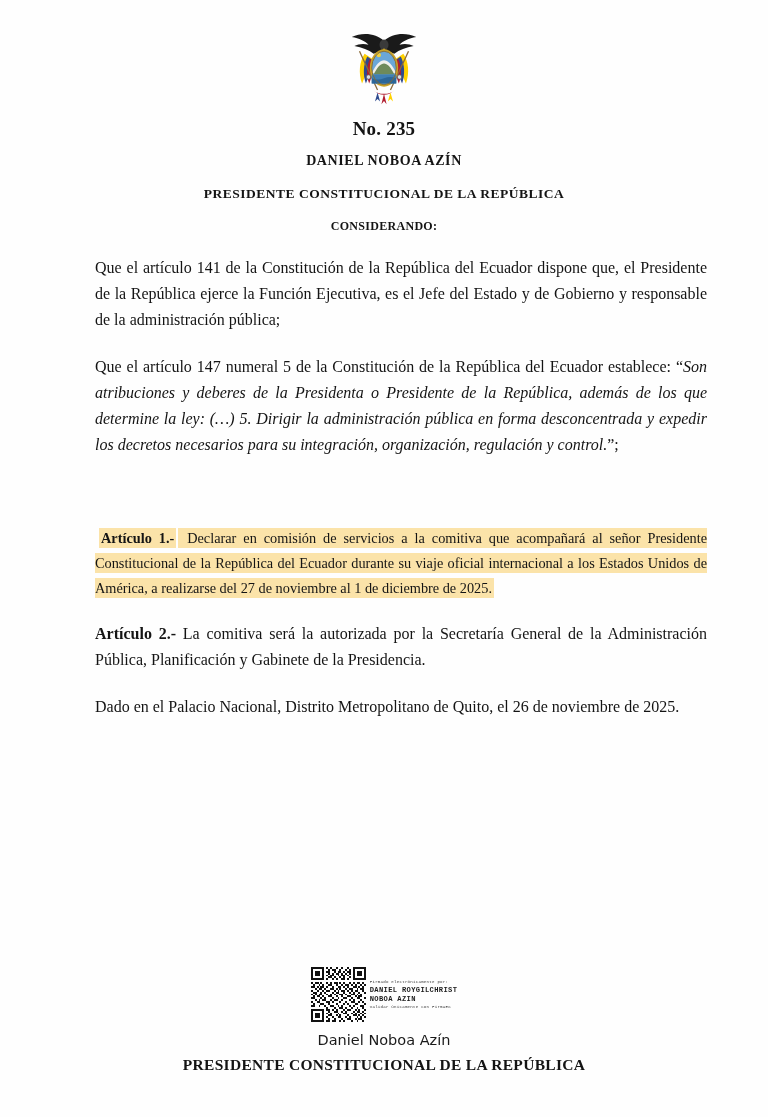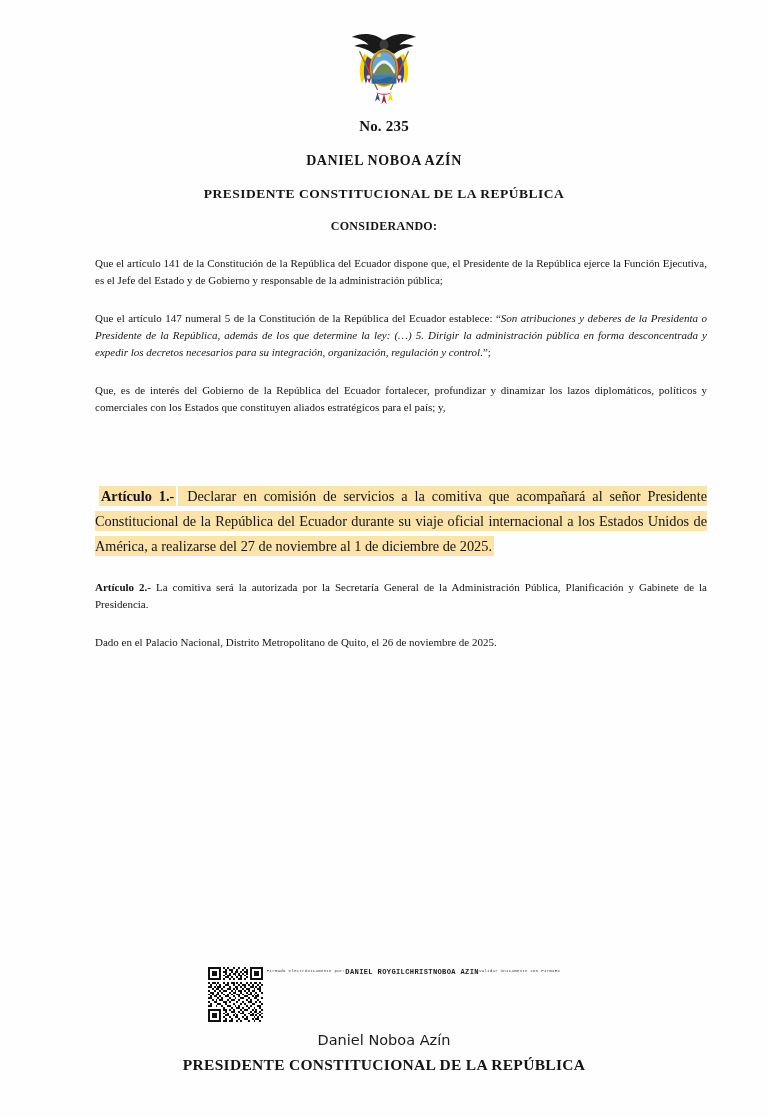--- a/index.html
+++ b/index.html
@@ -37,21 +37,21 @@
     display: block;
   }
 
   
   .doc-number {
     position: absolute;
     top: 118px;
     left: 0; right: 0;
     text-align: center;
     font-weight: bold;
-    font-size: 15px;
+    font-size: 19px;
     letter-spacing: .2px;
   }
   .head-line {
     position: absolute;
     left: 0; right: 0;
     text-align: center;
     font-weight: bold;
   }
   .head-name   { top: 153px; font-size: 14px;   letter-spacing: .6px; }
   .head-title  { top: 186px; font-size: 13.5px; letter-spacing: .5px; }
@@ -60,22 +60,22 @@
 
   
   .body-block {
     position: absolute;
     left: 95px;
     width: 612px;
     top: 255px;
   }
   p.para {
     margin: 0 0 21px 0;
-    font-size: 11px;
-    line-height: 17px;
+    font-size: 16px;
+    line-height: 26px;
     text-align: justify;
     text-justify: inter-word;
   }
   p.para:last-child { margin-bottom: 0; }
   .it { font-style: italic; }
   .bd { font-weight: bold; }
 
   .spacer-decreta { height: 47px; }
 
   
@@ -104,20 +104,21 @@
     align-items: stretch;
     gap: 4px;
   }
   .qr {
     width: 55px;
     height: 55px;
     display: block;
   }
   .sig-text {
     display: flex;
+    flex-direction: column;
     justify-content: center;
     font-family: "Liberation Mono", "DejaVu Sans Mono", monospace;
     color: #1c1c1c;
     padding-top: 1px;
   }
   .sig-small {
     font-size: 4.1px;
     line-height: 6.6px;
     letter-spacing: .25px;
     color: #3a3a3a;
@@ -197,21 +198,20 @@
   <div class="head-line head-name">DANIEL NOBOA AZÍN</div>
   <div class="head-line head-title">PRESIDENTE CONSTITUCIONAL DE LA REPÚBLICA</div>
   <div class="head-line head-consid">CONSIDERANDO:</div>
 
   <div class="body-block">
 
     <p class="para">Que el artículo 141 de la Constitución de la República del Ecuador dispone que, el Presidente de la República ejerce la Función Ejecutiva, es el Jefe del Estado y de Gobierno y responsable de la administración pública;</p>
 
     <p class="para"><span>Que el artículo 147 numeral 5 de la Constitución de la República del Ecuador establece: “</span><span class="it">Son atribuciones y deberes de la Presidenta o Presidente de la República, además de los que determine la ley: (…) 5. Dirigir la administración pública en forma desconcentrada y expedir los decretos necesarios para su integración, organización, regulación y control.</span><span>”;</span></p>
 
-    <p class="para">Que, es de interés del Gobierno de la República del Ecuador fortalecer, profundizar y dinamizar los lazos diplomáticos, políticos y comerciales con los Estados que constituyen aliados estratégicos para el país; y,</p>
 
 
     <div class="spacer-decreta"></div>
 
     <p class="hl-para"><span class="hl bd">Artículo 1.-</span><span class="hl"> Declarar en comisión de servicios a la comitiva que acompañará al señor Presidente Constitucional de la República del Ecuador durante su viaje oficial internacional a los Estados Unidos de América, a realizarse del 27 de noviembre al 1 de diciembre de 2025.</span></p>
 
     <p class="para"><span class="bd">Artículo 2.-</span><span> La comitiva será la autorizada por la Secretaría General de la Administración Pública, Planificación y Gabinete de la Presidencia.</span></p>
 
 
 

